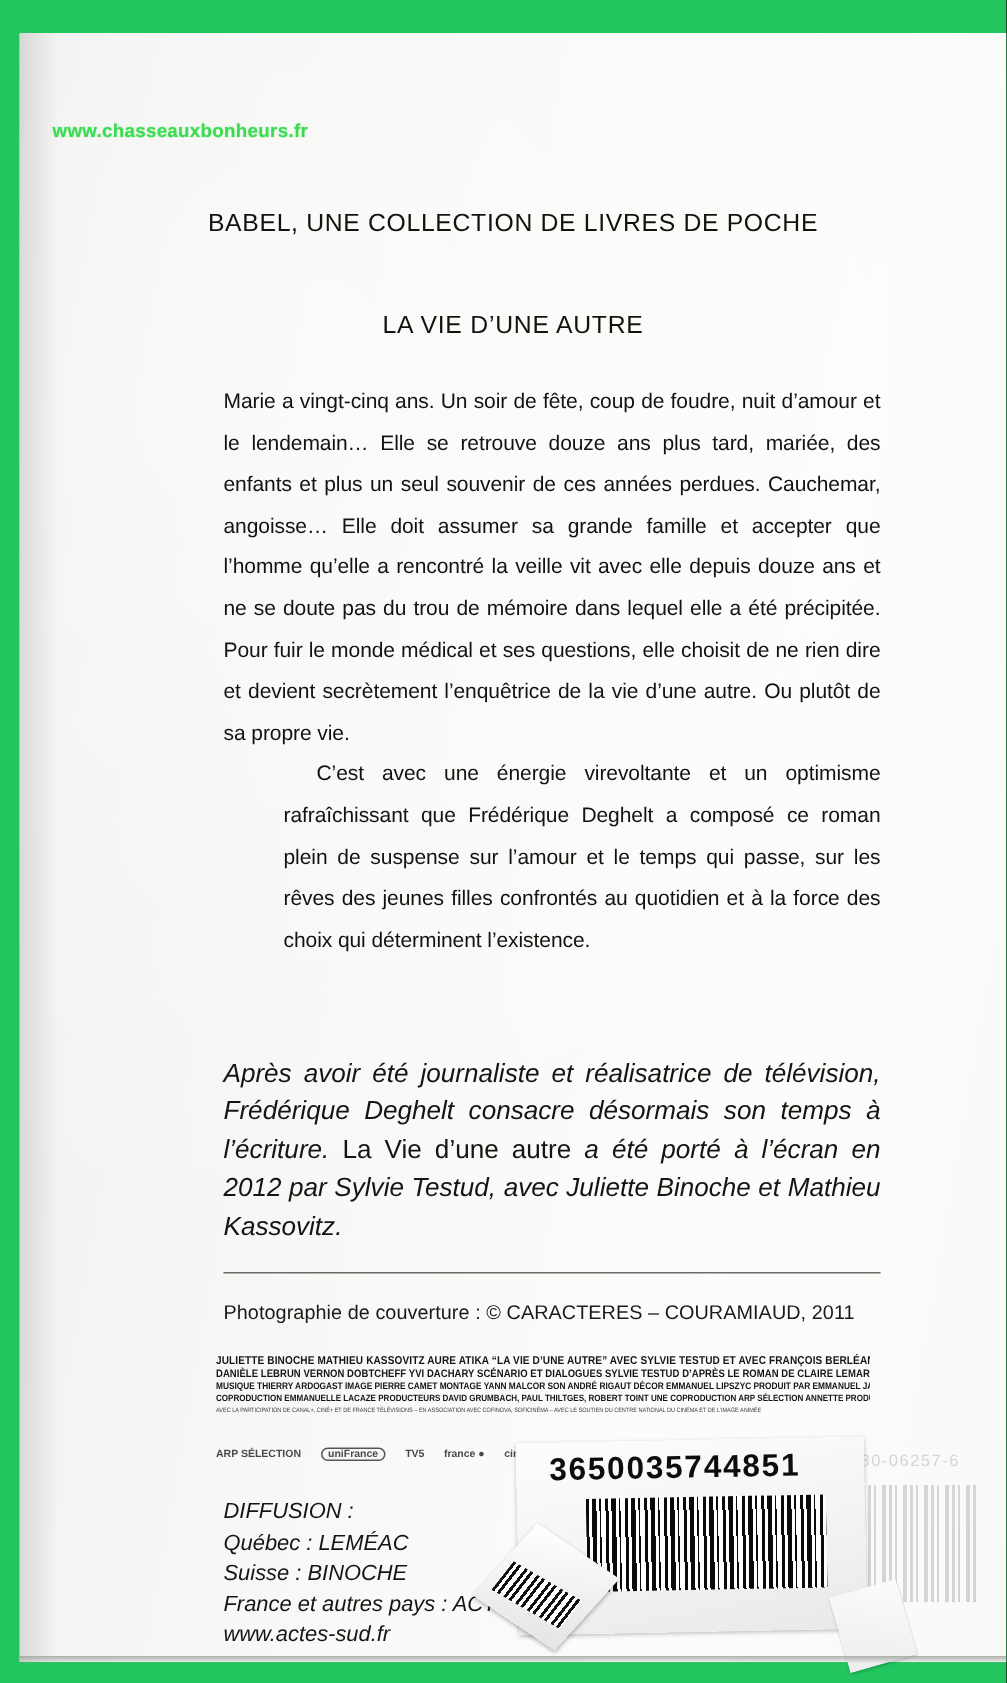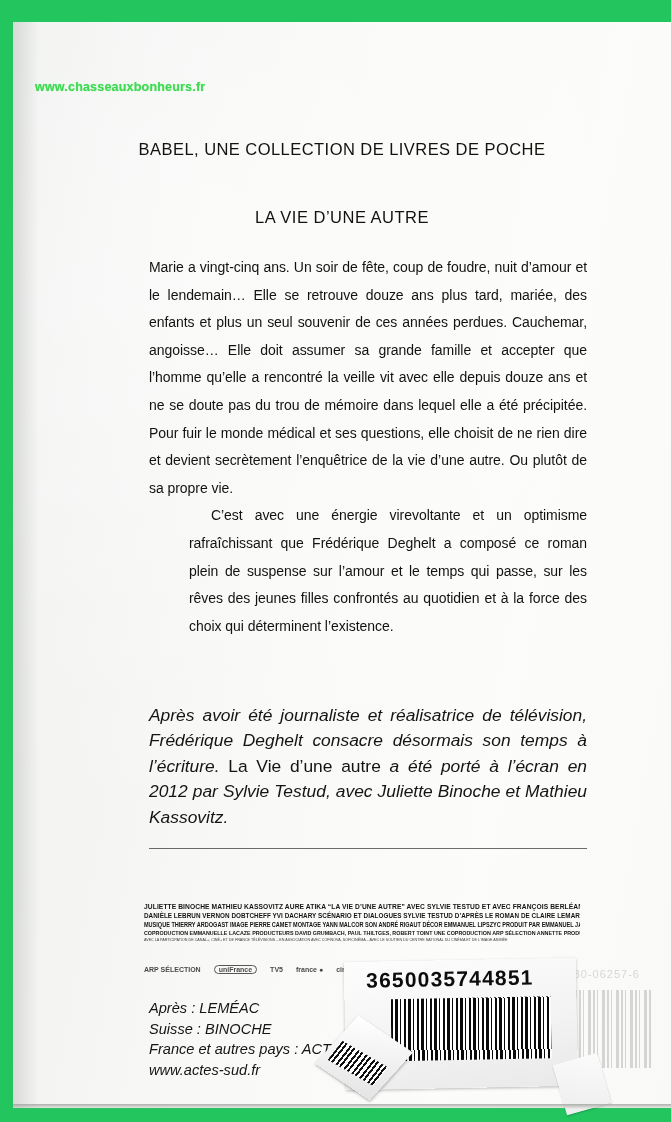--- a/index.html
+++ b/index.html
@@ -180,20 +180,21 @@
 
     <div class="blurb">
       <p>Marie a vingt-cinq ans. Un soir de fête, coup de foudre, nuit d’amour et le lendemain… Elle se retrouve douze ans plus tard, mariée, des enfants et plus un seul souvenir de ces années perdues. Cauchemar, angoisse… Elle doit assumer sa grande famille et accepter que l’homme qu’elle a rencontré la veille vit avec elle depuis douze ans et ne se doute pas du trou de mémoire dans lequel elle a été précipitée. Pour fuir le monde médical et ses questions, elle choisit de ne rien dire et devient secrètement l’enquêtrice de la vie d’une autre. Ou plutôt de sa propre vie.</p>
       <p class="indent">C’est avec une énergie virevoltante et un optimisme rafraîchissant que Frédérique Deghelt a composé ce roman plein de suspense sur l’amour et le temps qui passe, sur les rêves des jeunes filles confrontés au quotidien et à la force des choix qui déterminent l’existence.</p>
     </div>
 
     <div class="bio"><span>Après avoir été journaliste et réalisatrice de télévision, Frédérique Deghelt consacre désormais son temps à l’écriture. </span><span class="roman">La Vie d’une autre</span><span> a été porté à l’écran en 2012 par Sylvie Testud, avec Juliette Binoche et Mathieu Kassovitz.</span></div>
 
     <div class="rule"></div>
 
+    <div class="photocredit">Photographie de couverture : © CARACTERES – COURAMIAUD, 2011</div>
 
     <div id="isbn-orig">
       <div class="top">ISBN 978-2-330-06257-6</div>
       <div class="bars"></div>
       <div class="num">9 782330 062576</div>
     </div>
 
     <div id="credits">
 
       <div class="cline c1">JULIETTE BINOCHE   MATHIEU KASSOVITZ   AURE ATIKA  “LA VIE D’UNE AUTRE”   AVEC SYLVIE TESTUD   ET AVEC FRANÇOIS BERLÉAND</div>
@@ -208,21 +209,22 @@
       <span class="lg pill">uniFrance</span>
       <span class="lg">TV5</span>
       <span class="lg">france ●</span>
       <span class="lg">ciné +</span>
       <span class="lg">CNC</span>
       <span class="lg">SACEM</span>
       <span class="lg">—</span>
     </div>
 
     <div class="diffusion">
-      <div>Après : LEMÉAC</div>
+      <div>DIFFUSION :</div>
+      <div>Québec : LEMÉAC</div>
       <div>Suisse : BINOCHE</div>
       <div>France et autres pays : ACTES SUD</div>
       <div>www.actes-sud.fr</div>
     </div>
 
     <div id="sticker">
       <div class="ean-num">3650035744851</div>
       <div class="ean-bars"></div>
     </div>
     <div id="sticker-flap">

